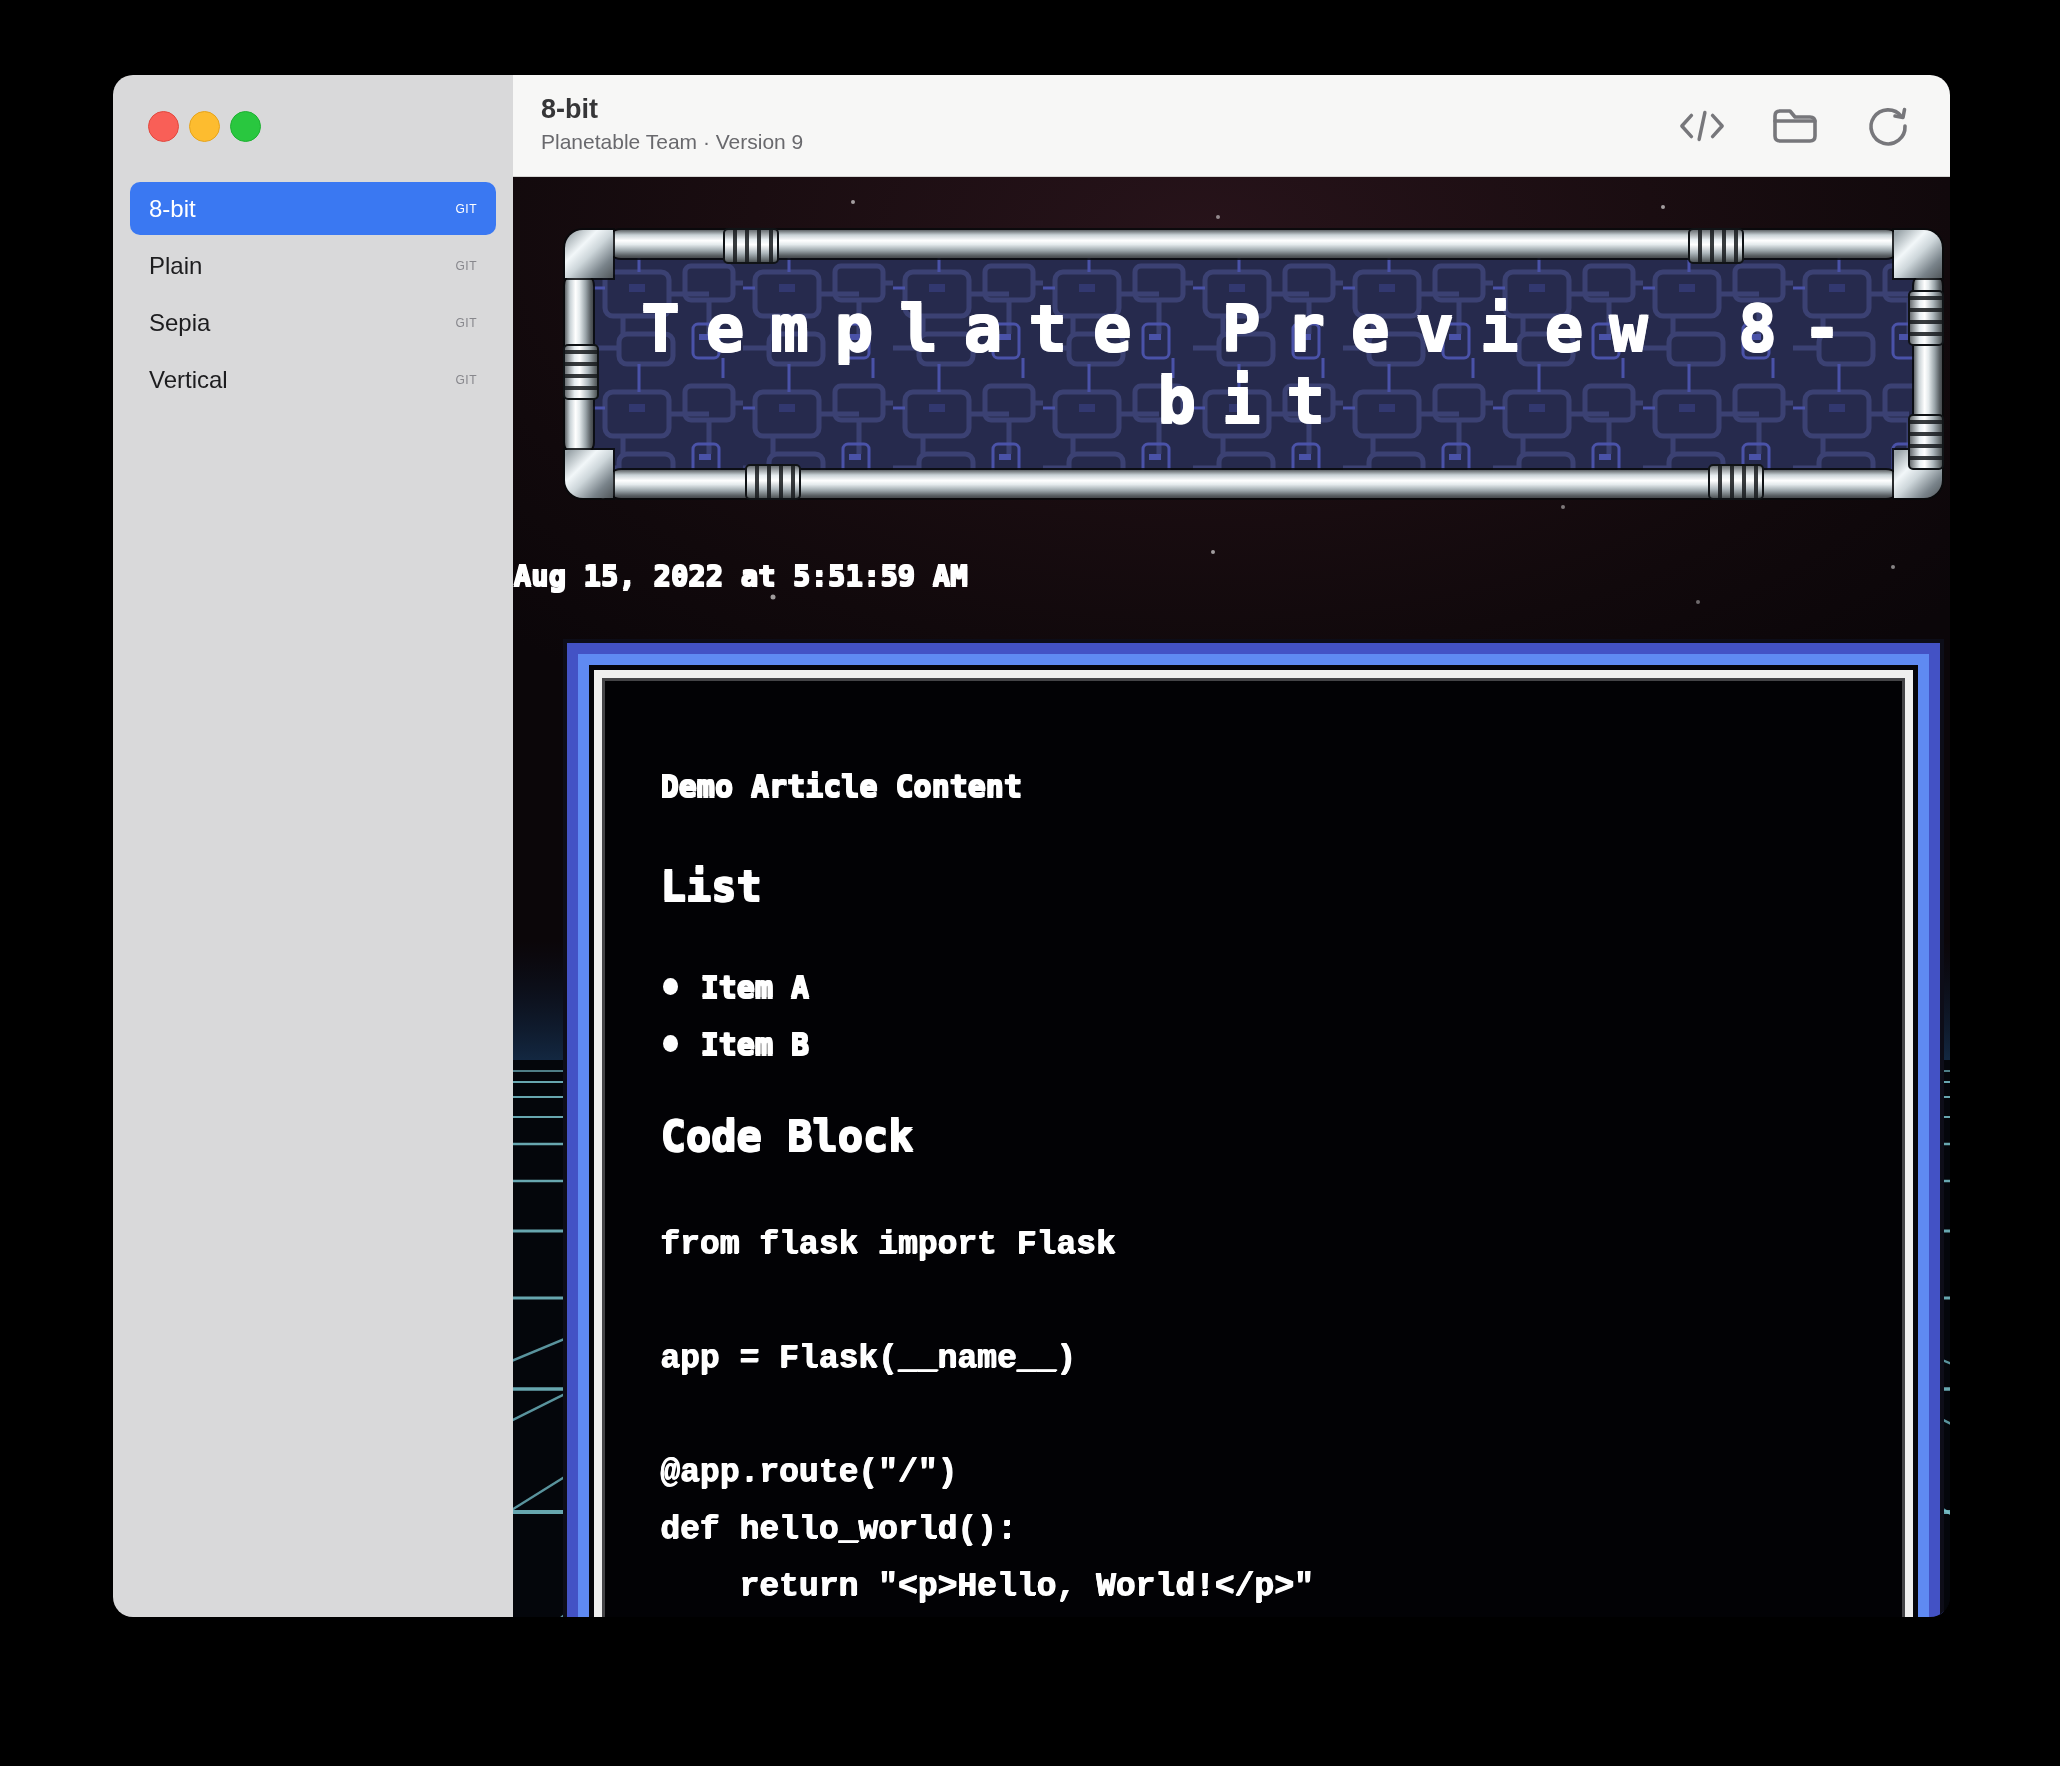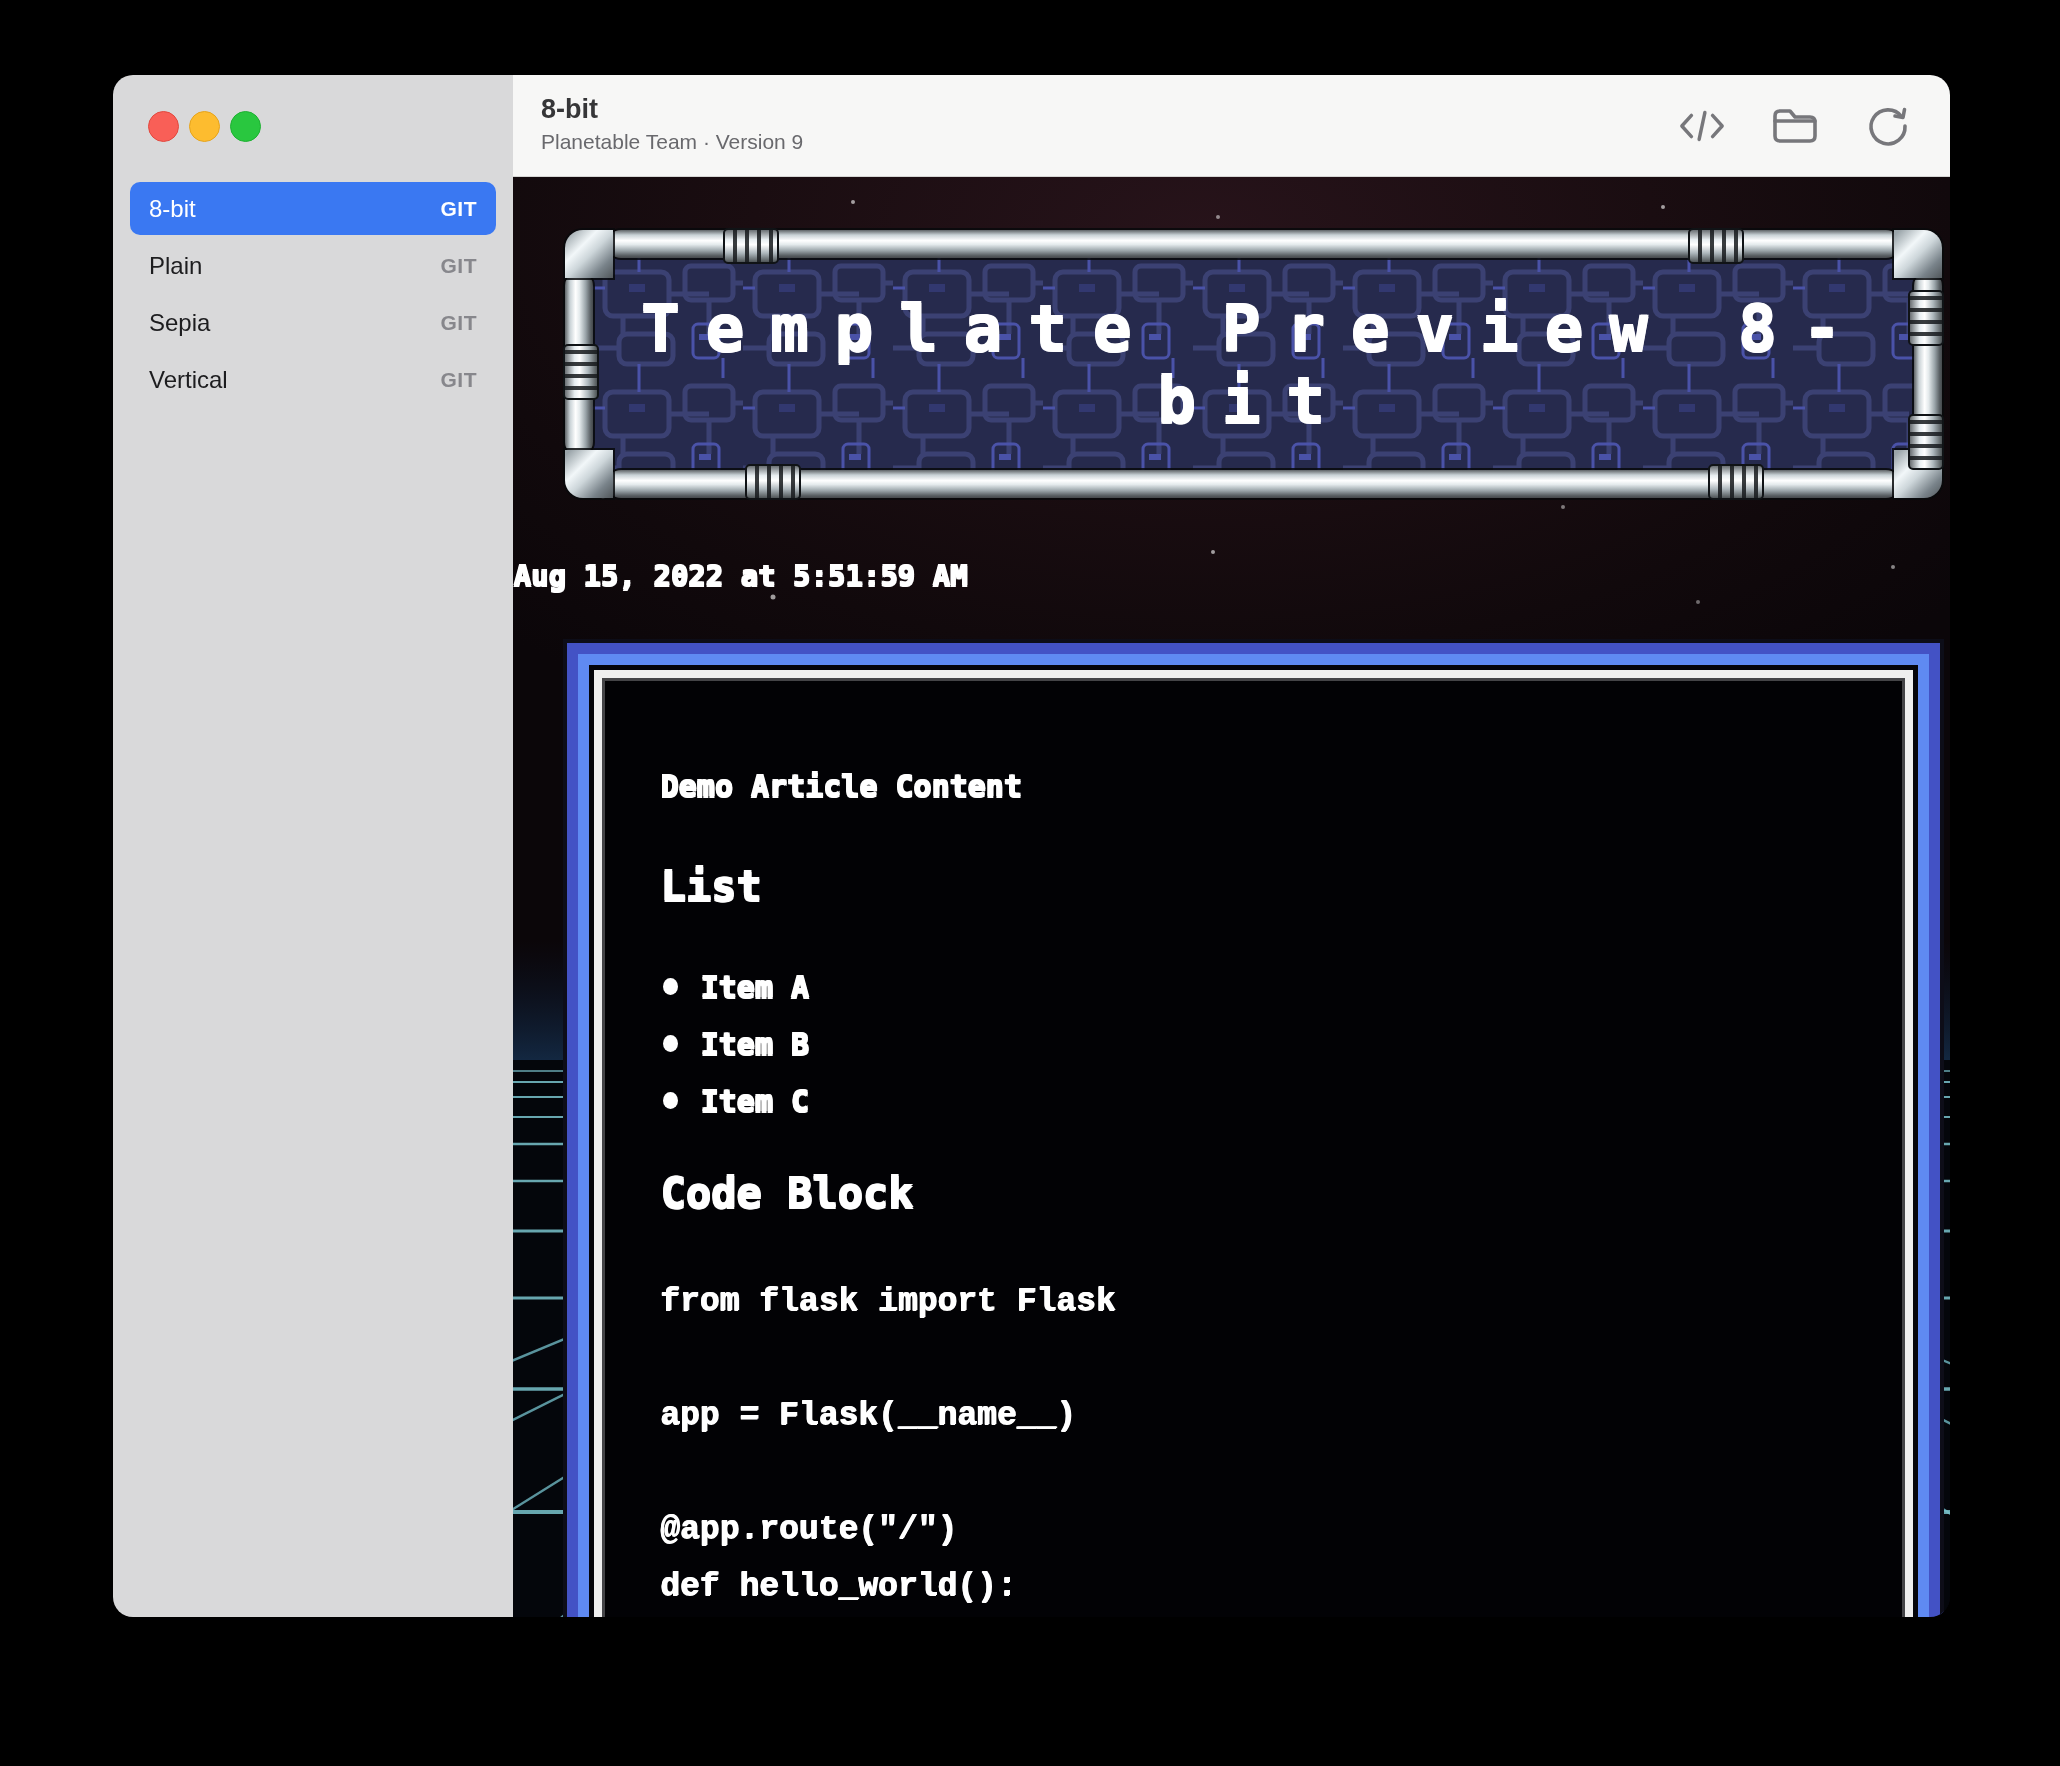--- a/index.html
+++ b/index.html
@@ -15,21 +15,21 @@
   .sidebar { width:400px; flex:0 0 400px; background:#d9d9da; }
   .traffic { padding:36px 0 0 35px; display:flex; gap:10px; }
   .dot { width:31px; height:31px; border-radius:50%; }
   .dot.red { background:#f95f57; border:1px solid #e2493f;}
   .dot.yellow { background:#fdbc2f; border:1px solid #e6a41c;}
   .dot.green { background:#29c73f; border:1px solid #1fb133;}
   .nav { margin:40px 17px 0 17px; }
   .nav-row { height:53px; margin-bottom:4px; border-radius:10px; display:flex;
              align-items:center; justify-content:space-between; padding:0 19px;
              font-size:24px; color:#1d1d1f; cursor:default; }
-  .nav-row .badge { font-size:21px; font-weight:700; color:#87878c; letter-spacing:.5px; }
+  .nav-row .badge { font-size:12px; font-weight:400; color:#87878c; letter-spacing:.5px; }
   .nav-row.selected { background:#3a78f2; color:#fff; }
   .nav-row.selected .badge { color:#fff; }
 
   
   .main { flex:1; display:flex; flex-direction:column; min-width:0; }
   .header { height:102px; flex:0 0 102px; background:#f7f7f6; border-bottom:1px solid #d6d6d4;
             position:relative; padding:17px 0 0 28px; }
   .header .title { font-size:27px; font-weight:700; color:#363638; line-height:34px; }
   .header .subtitle { font-size:21px; color:#69696d; line-height:27px; margin-top:2px; }
   .toolbar { position:absolute; right:38px; top:0; height:102px; display:flex;
@@ -297,24 +297,20 @@
             <div class="h2 px-text">List</div>
             <ul class="ul">
               <li>
                 <span class="bullet"></span>
                 <span class="px-text">Item A</span>
               </li>
               <li>
                 <span class="bullet"></span>
                 <span class="px-text">Item B</span>
               </li>
-              <li>
-                <span class="bullet"></span>
-                <span class="px-text">Item C</span>
-              </li>
             </ul>
             <div class="h2 code-h px-text">Code Block</div>
             <pre class="codeblock">from flask import Flask
 
 app = Flask(__name__)
 
 @app.route("/")
 def hello_world():
     return "&lt;p&gt;Hello, World!&lt;/p&gt;"</pre>
           </div>

